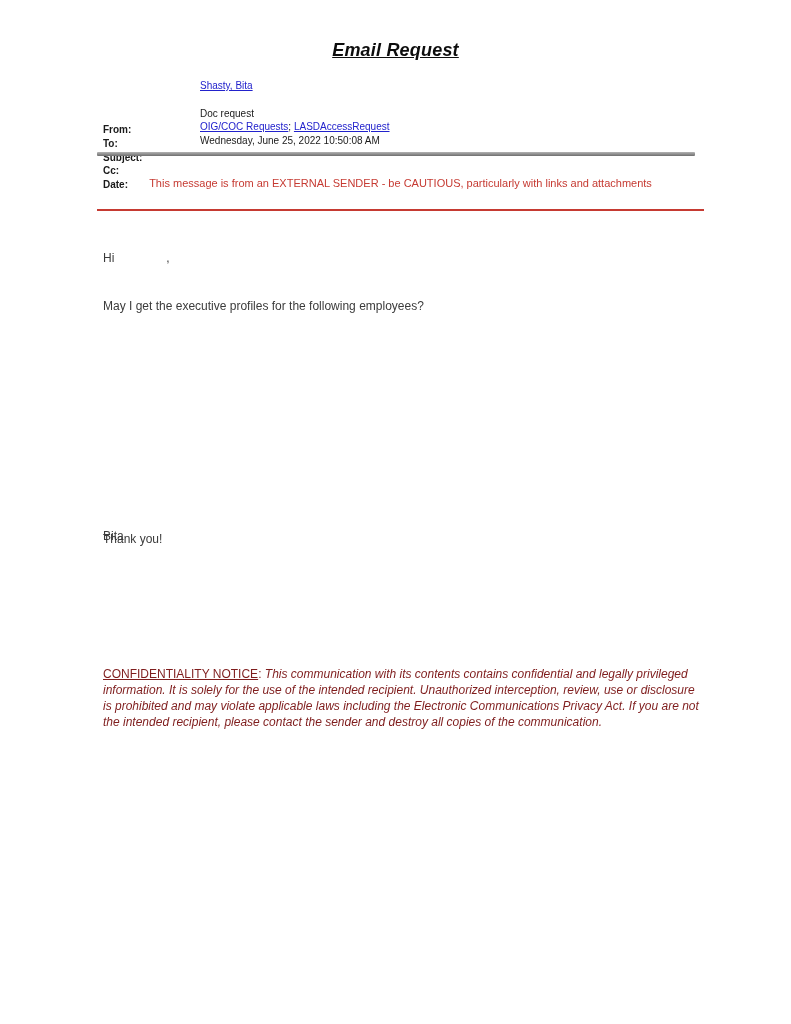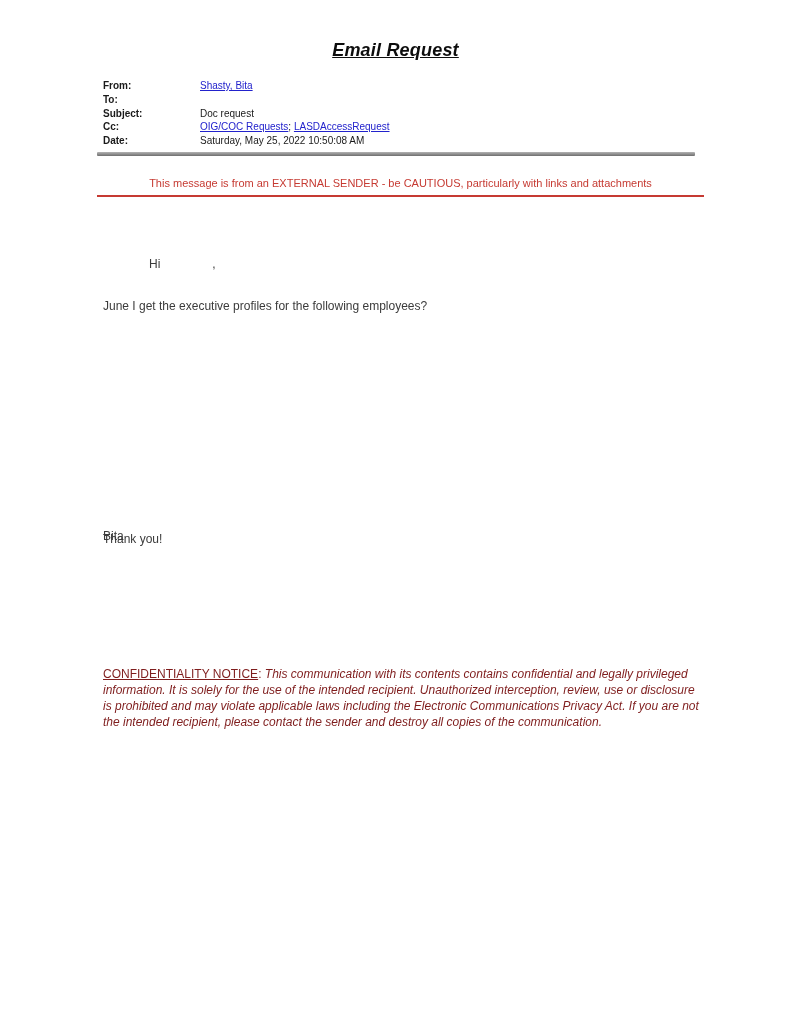--- a/index.html
+++ b/index.html
@@ -28,21 +28,21 @@
   }
 
   
   .headers {
     position: absolute;
     left: 103px; top: 80px;
     font-size: 10px;
     color: #1a1a1a;
   }
   .hrow { display: flex; height: 13.8px; align-items: flex-start; }
-  .hlabel { width: 97px; font-weight: bold; flex: 0 0 auto; }
+  .hlabel { width: 97px; font-weight: bold; flex: 0 0 auto; margin-top: 44px; }
   .hvalue { white-space: nowrap; }
   a.link {
     color: #2222cc;
     text-decoration: underline;
     cursor: pointer;
   }
   .sep { color: #1a1a1a; }
 
   
   .divider {
@@ -55,32 +55,32 @@
 
   
   .banner {
     position: absolute;
     left: 97px; top: 177px;
     width: 607px;
     text-align: center;
     font-size: 11px;
     line-height: 13px;
     color: #c63a32;
-    padding-bottom: 5px;
+    padding-bottom: 19px;
     border-bottom: 2px solid #c63a32;
   }
 
   
   .bodyline {
     position: absolute;
     left: 103px;
     font-size: 12px;
     color: #3b3b3b;
   }
-  .greeting { top: 257px; margin-left: 46px; }
+  .greeting { top: 251px; }
   .request  { top: 299px; }
   .redacted-name { display: inline-block; width: 52px; }
   .redacted-content {
     position: absolute;
     left: 103px; top: 330px;
     width: 600px; height: 170px;
   }
   .closing  { top: 532px; }
   .closer-name { top: 529px; }
 
@@ -129,33 +129,33 @@
     <div class="hrow">
       <span class="hlabel">Subject:</span>
       <span class="hvalue">Doc request</span>
     </div>
     <div class="hrow">
       <span class="hlabel">Cc:</span>
       <span class="hvalue"><a class="link">OIG/COC Requests</a><span class="sep">;</span> <a class="link">LASDAccessRequest</a></span>
     </div>
     <div class="hrow">
       <span class="hlabel">Date:</span>
-      <span class="hvalue">Saturday, May 25, 2022 10:50:08 AM</span>
+      <span class="hvalue">Wednesday, June 25, 2022 10:50:08 AM</span>
     </div>
   </div>
 
   <div class="divider"></div>
 
   <div class="banner">
     <span>This message is from an EXTERNAL SENDER - be CAUTIOUS, particularly with links and attachments</span>
   </div>
 
   <div class="bodyline greeting"><span>Hi</span><span class="redacted-name"></span><span>,</span></div>
 
-  <div class="bodyline request">June I get the executive profiles for the following employees?</div>
+  <div class="bodyline request">May I get the executive profiles for the following employees?</div>
 
   <div class="redacted-content"></div>
 
   <div class="bodyline closing">Thank you!</div>
   <div class="bodyline closer-name">Bita</div>
 
 
   <div class="notice"><span class="notice-label">CONFIDENTIALITY NOTICE</span><span class="notice-colon">: </span><span>This communication with its contents contains confidential and legally privileged information. It is solely for the use of the intended recipient. Unauthorized interception, review, use or disclosure is prohibited and may violate applicable laws including the Electronic Communications Privacy Act. If you are not the intended recipient, please contact the sender and destroy all copies of the communication.</span></div>
 
 </div>

